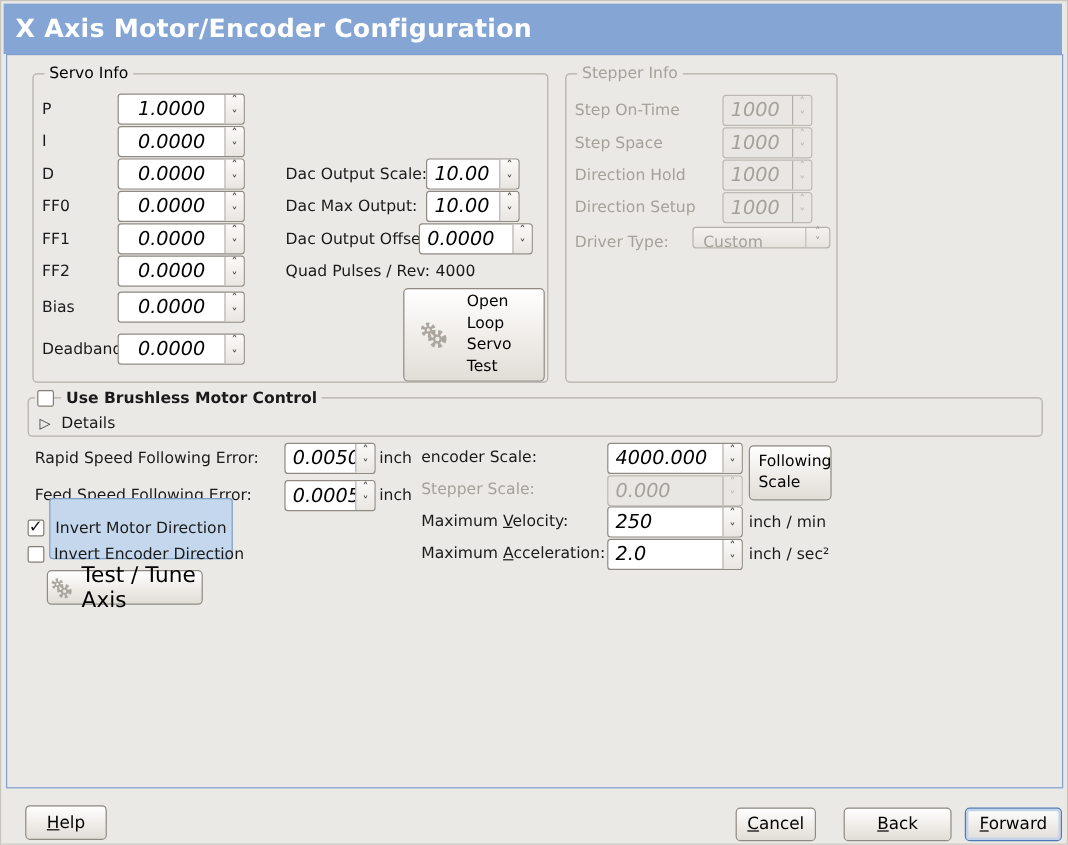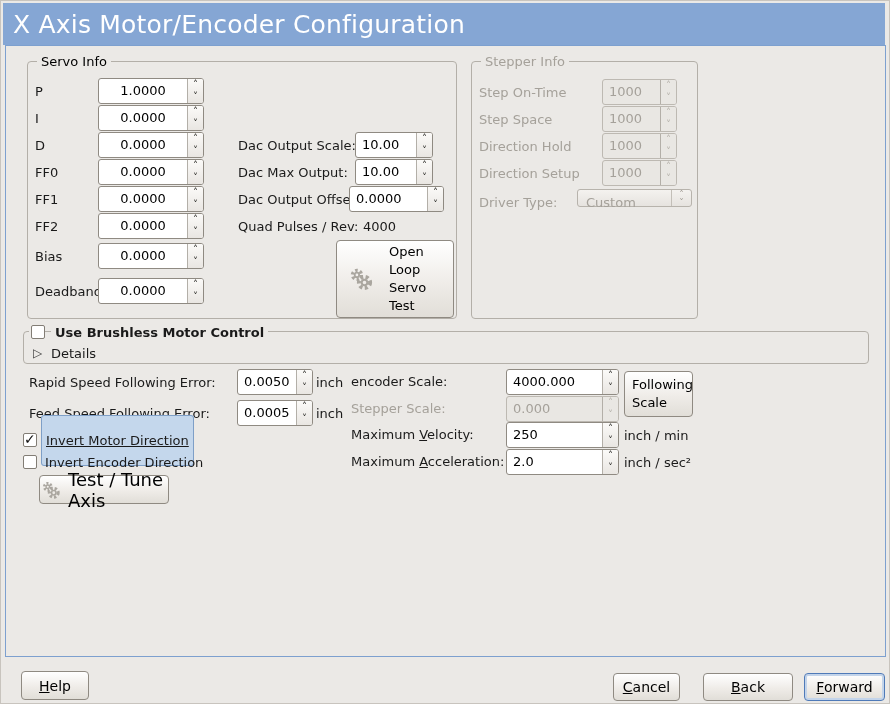--- a/index.html
+++ b/index.html
@@ -1,39 +1,39 @@
 <!DOCTYPE html>
 <html><head>
 <meta charset="utf-8">
 <style>
   * { margin:0; padding:0; box-sizing:border-box; }
   body { font-family:"DejaVu Sans", sans-serif; background:#d8d4cf; }
   .page { position:relative; width:890px; height:704px; background:#ebe9e6;
           border:1px solid #c8c4be; overflow:hidden; }
   .titlebar { position:absolute; left:2px; top:2px; right:4px; height:42px;
               background:#85a6d4; display:flex; align-items:center; }
-  .titlebar .t { color:#ffffff; font-weight:normal; font-size:25px; padding-left:10px;
+  .titlebar .t { color:#ffffff; font-weight:bold; font-size:21px; padding-left:10px;
                  letter-spacing:.2px; }
   .panel-border { position:absolute; left:4px; top:44px; width:881px; height:612px;
                   border:1px solid #7da0cf; pointer-events:none; }
 
   .lbl { position:absolute; font-size:13px; line-height:15px; color:#1a1a1a; white-space:nowrap; }
   .dis { color:#a5a19a; }
   .b   { font-weight:bold; }
   .mn  { text-decoration:underline; }
 
   .frame { position:absolute; border:1px solid #b3afa8; border-radius:4px; }
   .frame-title { position:absolute; top:-8px; left:9px; background:#ebe9e6;
                  padding:0 4px; font-size:13px; line-height:15px; white-space:nowrap; }
 
   
   .spin { position:absolute; height:26px; display:flex; background:#ffffff;
           border:1px solid #8f8a82; border-radius:3px; overflow:hidden; }
-  .spin .sv { flex:1; font-size:13px; line-height:24px; padding:0 6px; color:#000;
-              white-space:nowrap; overflow:hidden; }
+  .spin .sv { flex:1; font-size:16px; line-height:24px; padding:0 6px; color:#000;
+              white-space:nowrap; overflow:hidden;font-style:italic; }
   .spin.center .sv { text-align:center; }
   .spin .sb { width:16px; border-left:1px solid #b3afa8; display:flex; flex-direction:column;
               background:linear-gradient(#fbfaf8,#e9e6e2); }
   .spin .sb i { flex:1; font-style:normal; font-size:10px; line-height:11px;
                 text-align:center; color:#33332f; }
   .spin .sb i.up::before   { content:"˄"; }
   .spin .sb i.down::before { content:"˅"; }
   .spin.off { background:#e9e7e3; border-color:#bdb9b2; }
   .spin.off .sv { color:#a5a19a; }
   .spin.off .sb { background:#e9e7e3; }
@@ -51,21 +51,21 @@
   .combo .ca i.down::before { content:"˅"; }
 
   
   .cb { position:absolute; width:14px; height:14px; background:#fff;
         border:1px solid #827d75; border-radius:2px; }
   .cb .mark { display:none; position:absolute; left:0px; top:-3px; font-size:14px;
               font-weight:bold; color:#111; }
   .cb.checked .mark { display:block; }
 
   .hl { background:#c4d7ec; border:1px solid #7e9fc7; border-radius:3px; padding:17px 4px;
-        margin:-2px 0 0 -4px;text-decoration:underline; }
+        margin:-2px 0 0 -4px; }
 
   .expander-arrow { position:absolute; font-size:12px; color:#3c3c3c; }
 
   
   .btn { position:absolute; display:flex; align-items:center; justify-content:center;
          background:linear-gradient(#ffffff,#efece8 55%,#e1ded8);
          border:1px solid #8f8a82; border-radius:4px; font-size:14px; color:#000;
          cursor:default; }
   .btn.focus { border-color:#4f7ab8; box-shadow:inset 0 0 0 2px #c3d4ea; }
   .btn .glines { text-align:left; font-size:13px; line-height:18px; }

